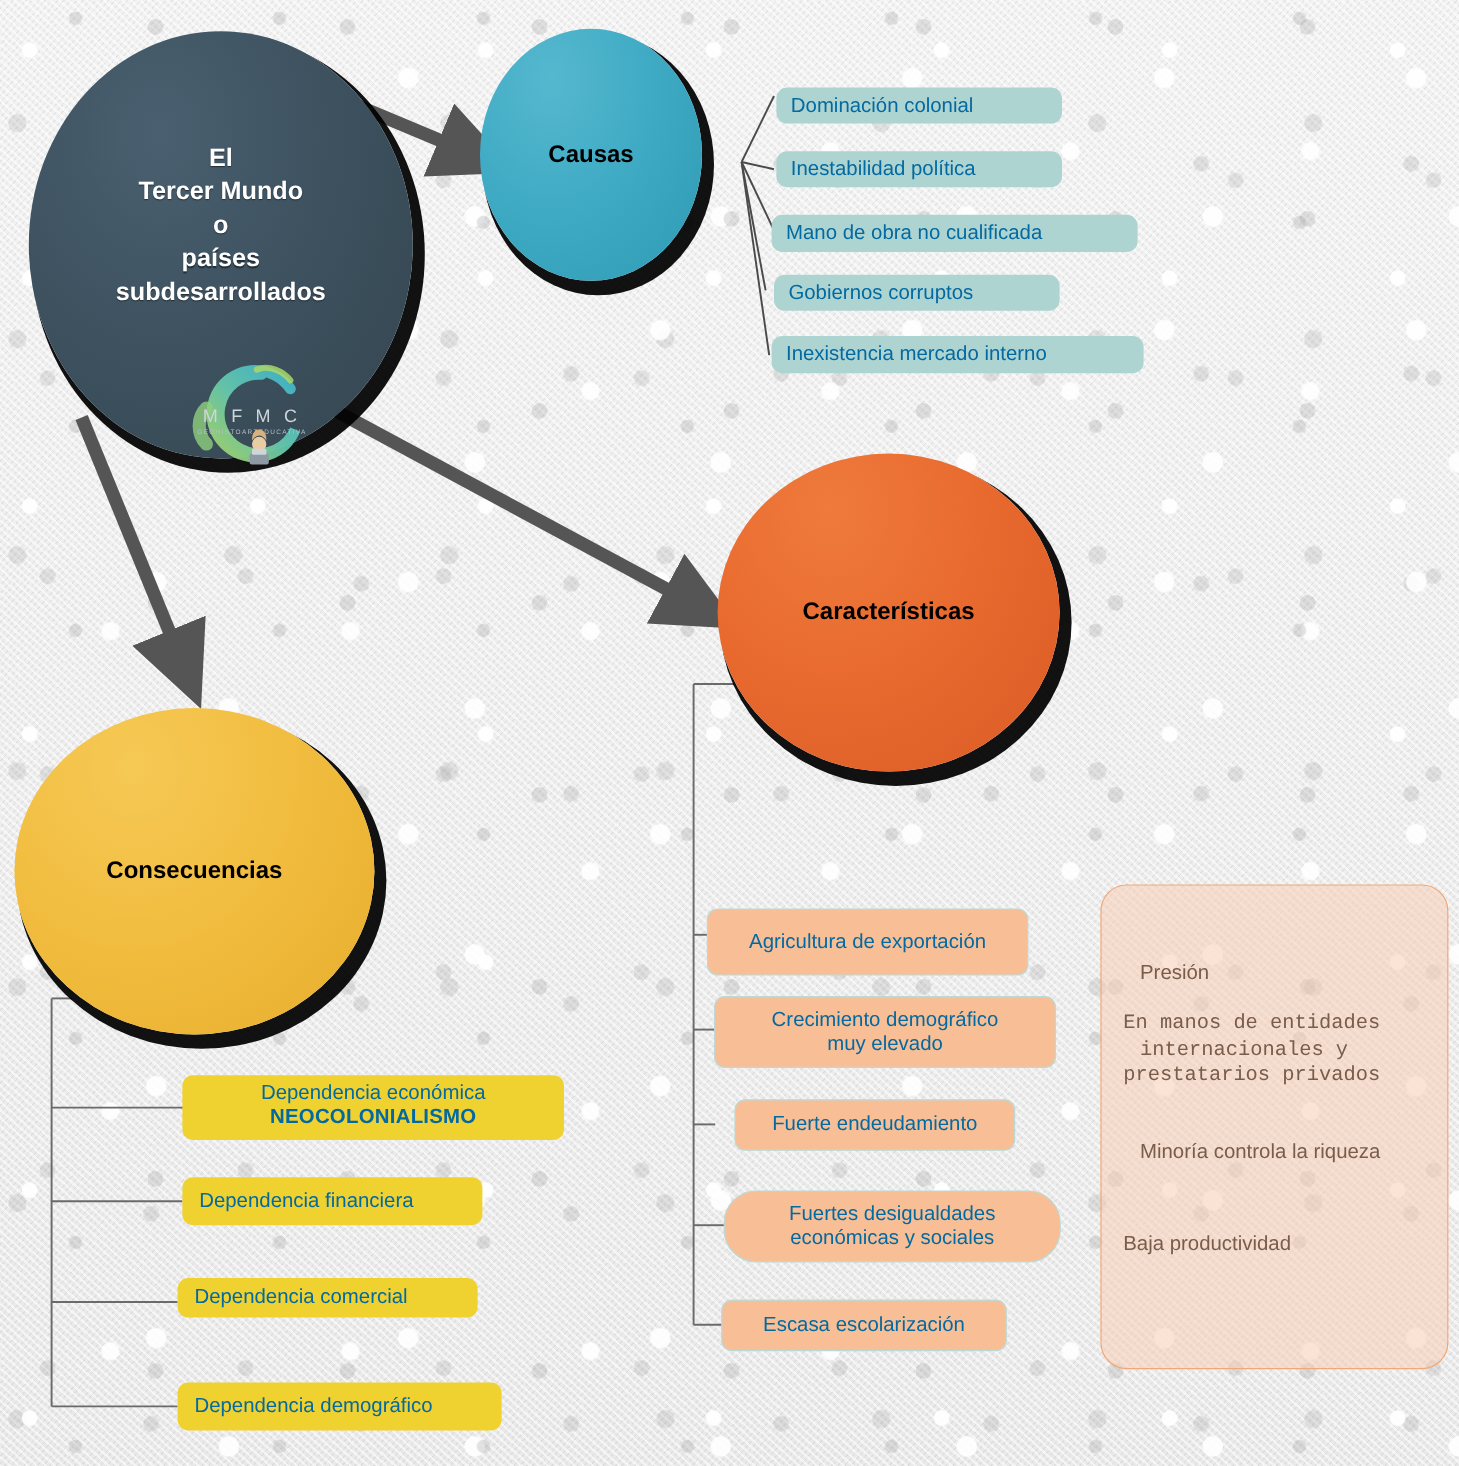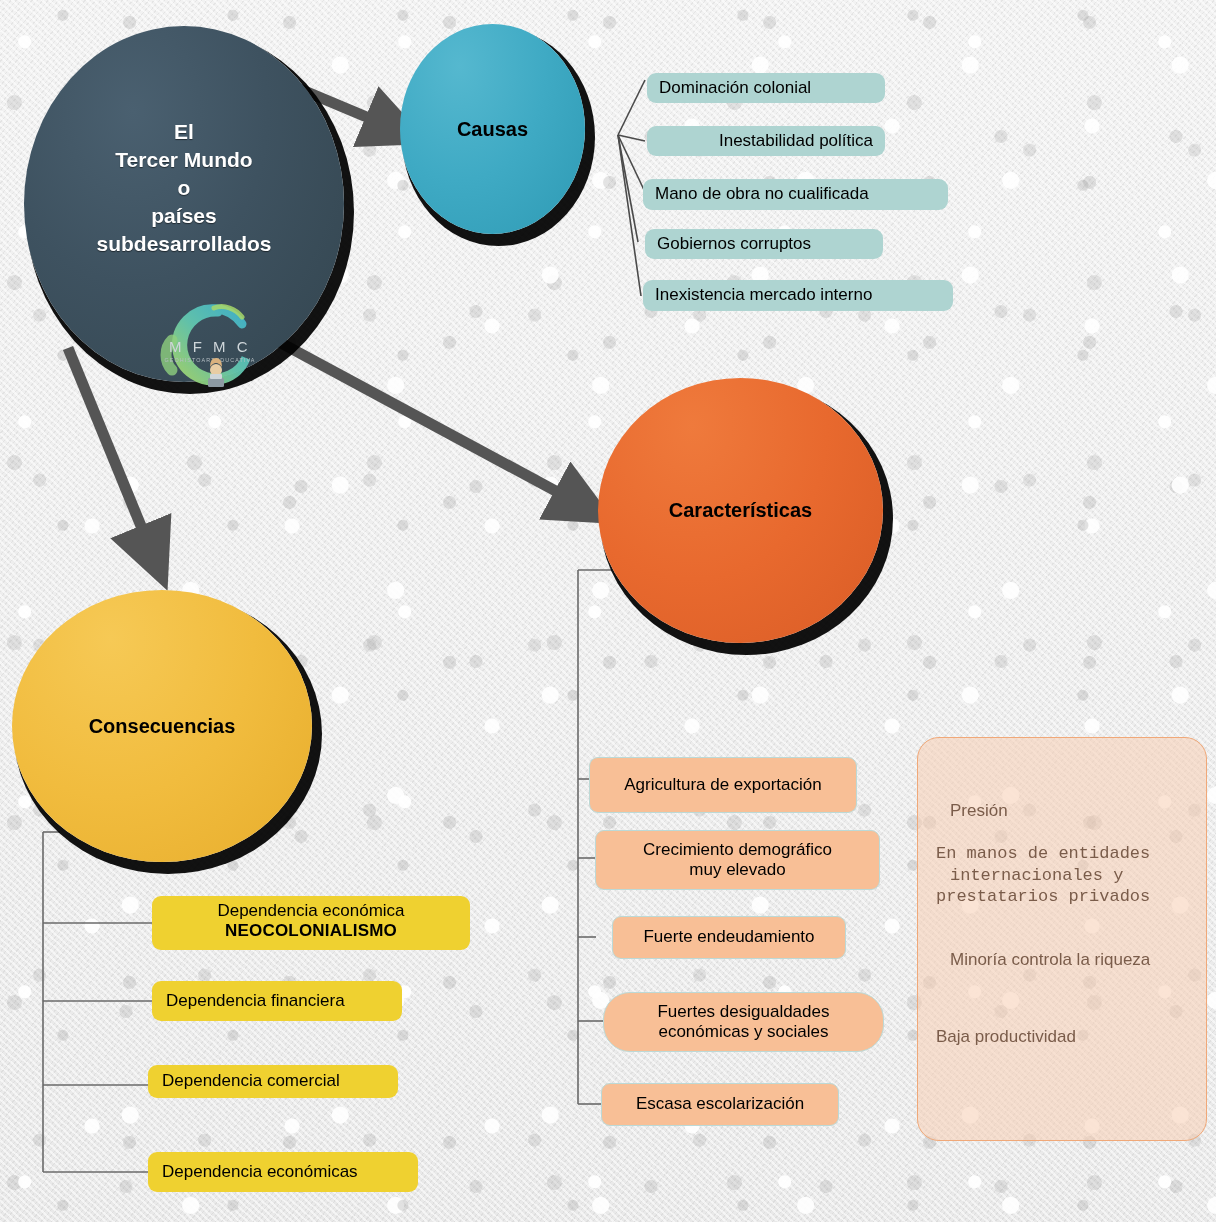--- a/index.html
+++ b/index.html
@@ -58,21 +58,21 @@
     background:radial-gradient(ellipse at 33% 18%, #f6c955 0%, #f1bc3e 50%, #e7ad2c 100%);
   }
   .node-title{color:#000;font-weight:bold;font-size:20px;}
 
   
   #watermark{position:absolute;left:150px;top:300px;width:120px;height:100px;z-index:3;}
 
   
   .box{
     position:absolute;border-radius:9px;display:flex;align-items:center;
-    font-size:17px;color:#000000;line-height:1.2;box-sizing:border-box;
+    font-size:17px;color:#0369a1;line-height:1.2;box-sizing:border-box;
   }
   .box-teal{background:#aed4d1;padding:5px 12px;}
   .box-orange{background:#f8bf96;border:1px solid #bcd9d6;padding:5px 14px;justify-content:center;text-align:center;}
   .box-yellow{background:#efd130;padding:5px 14px;}
 
   #neo-box{flex-direction:column;align-items:center;text-align:center;}
   #neo-box .neo-strong{font-weight:bold;letter-spacing:.2px;}
 
   
   #notes-panel{
@@ -171,21 +171,21 @@
   </g>
 </svg>
 
 <div class="node ellipse" id="causas-node">
   <span class="node-title">Causas</span>
 </div>
 
 <div class="box box-teal" style="left:647px;top:73px;width:238px;height:30px;">
   <span>Dominación colonial</span>
 </div>
-<div class="box box-teal" style="left:647px;top:126px;width:238px;height:30px;justify-content:flex-end;">
+<div class="box box-teal" style="left:647px;top:126px;width:238px;height:30px;">
   <span>Inestabilidad política</span>
 </div>
 <div class="box box-teal" style="left:643px;top:179px;width:305px;height:31px;">
   <span>Mano de obra no cualificada</span>
 </div>
 <div class="box box-teal" style="left:645px;top:229px;width:238px;height:30px;">
   <span>Gobiernos corruptos</span>
 </div>
 <div class="box box-teal" style="left:643px;top:280px;width:310px;height:31px;">
   <span>Inexistencia mercado interno</span>
@@ -238,14 +238,14 @@
   <span>Dependencia económica</span>
   <span class="neo-strong">NEOCOLONIALISMO</span>
 </div>
 <div class="box box-yellow" style="left:152px;top:981px;width:250px;height:40px;">
   <span>Dependencia financiera</span>
 </div>
 <div class="box box-yellow" style="left:148px;top:1065px;width:250px;height:33px;">
   <span>Dependencia comercial</span>
 </div>
 <div class="box box-yellow" style="left:148px;top:1152px;width:270px;height:40px;">
-  <span>Dependencia económicas</span>
+  <span>Dependencia demográfico</span>
 </div>
 
 </body></html>

